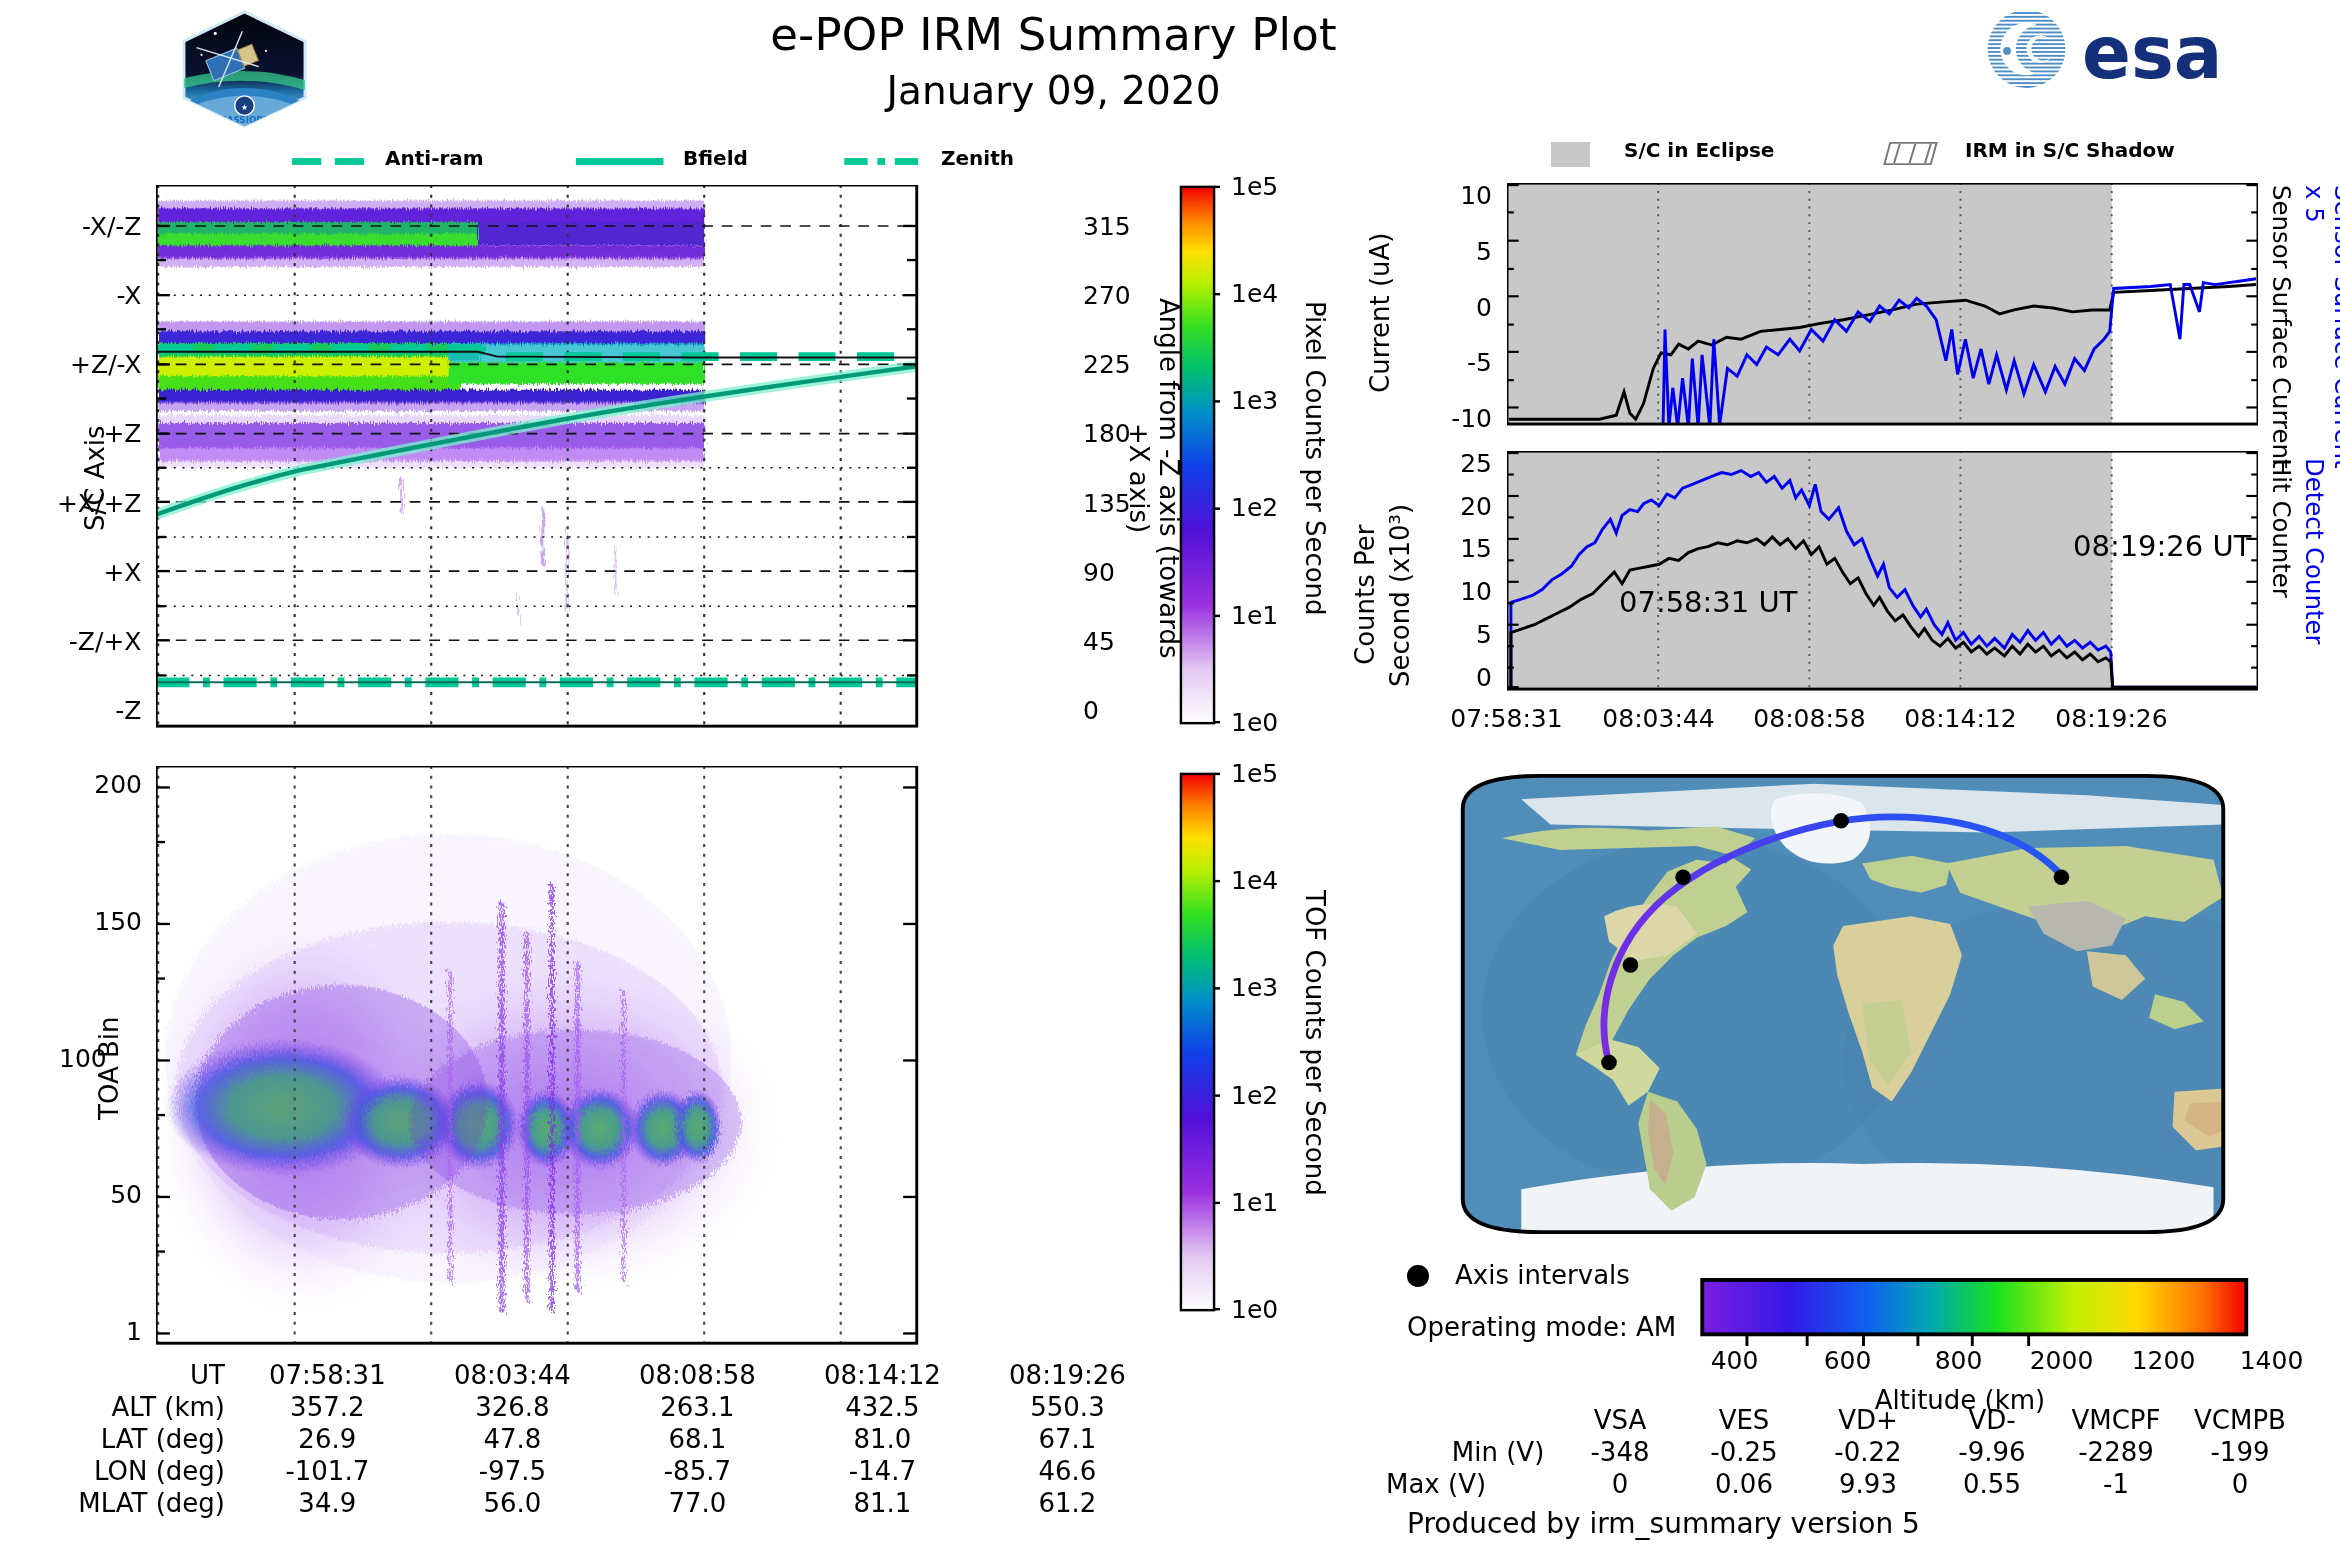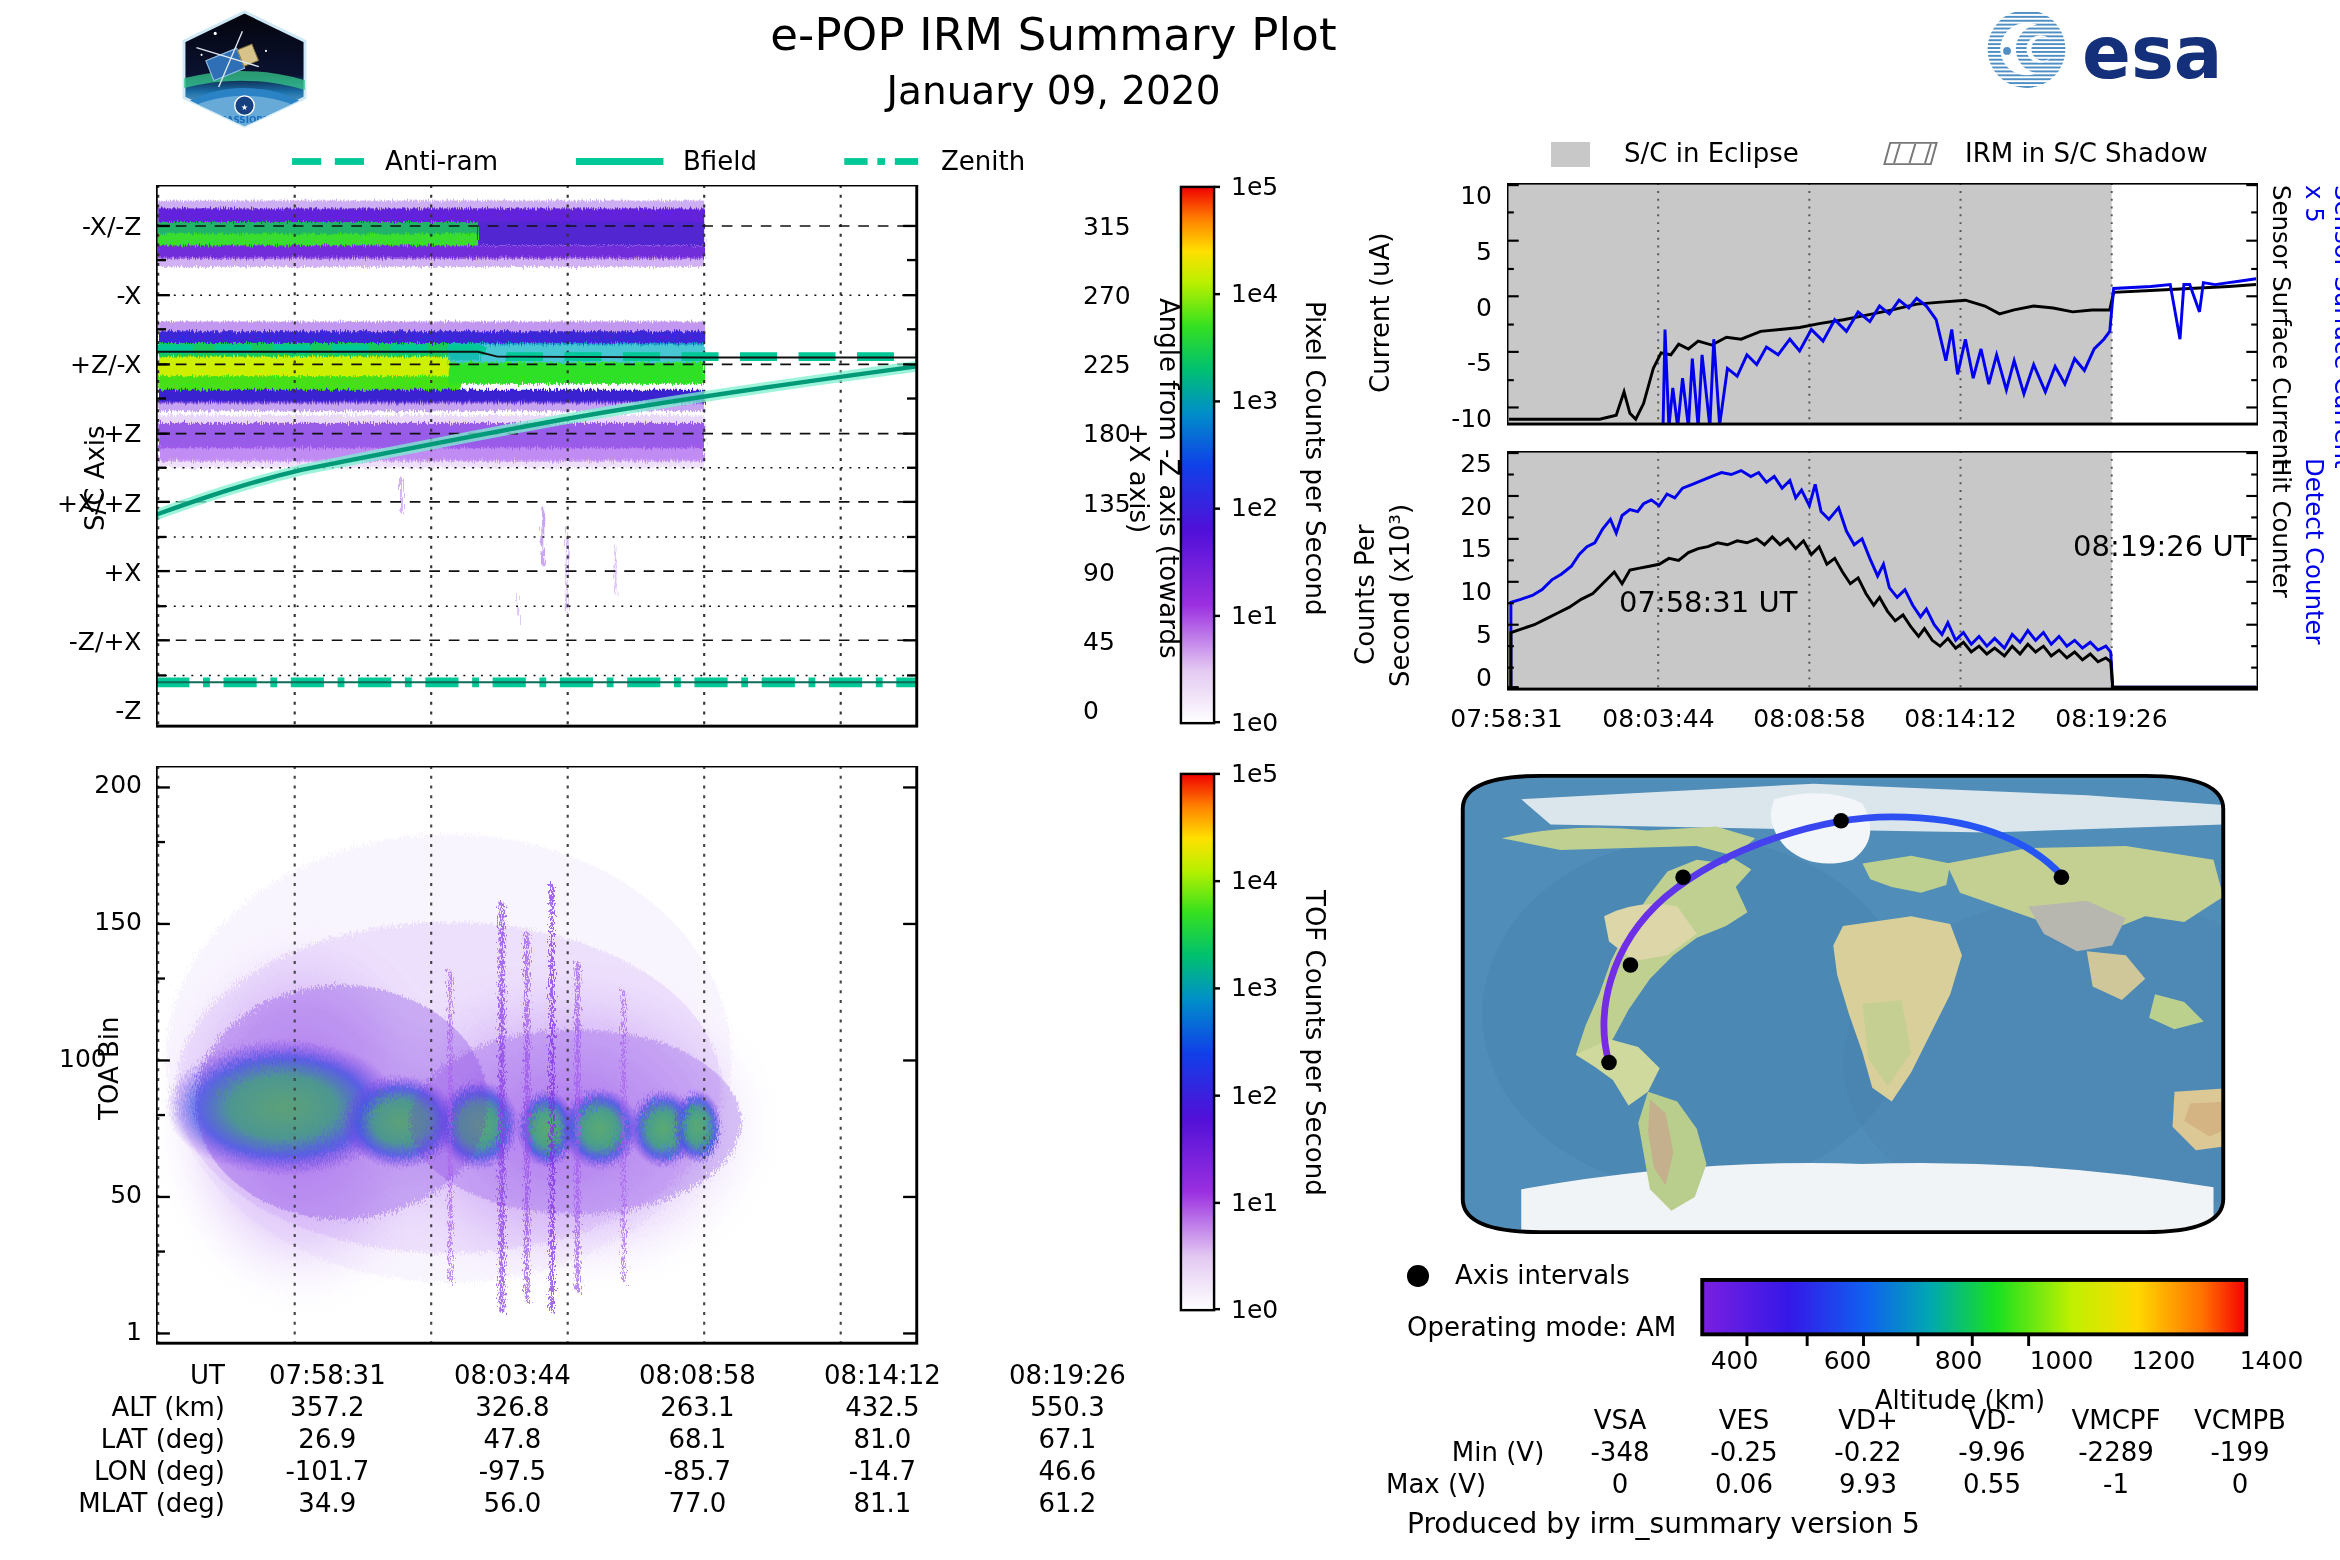--- a/index.html
+++ b/index.html
@@ -5,21 +5,21 @@
   html,body{margin:0;padding:0;background:#fff;}
   body{width:2341px;height:1560px;position:relative;overflow:hidden;
        font-family:"DejaVu Sans","Liberation Sans",sans-serif;color:#000;}
   .abs{position:absolute;}
   .ctr{text-align:center;}
   .vert{writing-mode:vertical-rl;}
   .vert-up{writing-mode:vertical-rl;transform:rotate(180deg);}
   svg{display:block;}
   .ttl{font-size:45px;letter-spacing:0.2px;}
   .sub{font-size:39px;}
-  .lgd{font-size:26px;}
+  .lgd{font-size:20px;font-weight:bold;}
   .axlbl{font-size:26px;}
   .tick{font-size:25px;}
   .tbl{font-size:26px;}
   .small{font-size:24.4px;}
   .mapt{font-size:29px;}
 </style>
 </head>
 <body>
 
 <div class="abs" style="left:176px;top:7.8px;width:137px;height:122px;">
@@ -699,21 +699,21 @@
       <line x1="170" y1="58" x2="170" y2="70"></line>
         <line x1="226" y1="58" x2="226" y2="70"></line>
       <line x1="282" y1="58" x2="282" y2="70"></line>
         <line x1="340" y1="58" x2="340" y2="70"></line>
     </g>
   </svg>
 </div>
 <div class="abs tick ctr" style="left:1681px;top:1346px;width:107px;">400</div>
 <div class="abs tick ctr" style="left:1794px;top:1346px;width:107px;">600</div>
 <div class="abs tick ctr" style="left:1905px;top:1346px;width:107px;">800</div>
-<div class="abs tick ctr" style="left:2008px;top:1346px;width:107px;">1000</div>
+<div class="abs tick ctr" style="left:2008px;top:1346px;width:107px;">2000</div>
 <div class="abs tick ctr" style="left:2110px;top:1346px;width:107px;">1200</div>
 <div class="abs tick ctr" style="left:2218px;top:1346px;width:107px;">1400</div>
 <div class="abs tbl ctr" style="left:1794px;top:1385px;width:332px;">Altitude (km)</div>
 
 <div class="abs" style="left:1385px;top:1404px;width:917px;">
   <table class="tbl" style="border-collapse:collapse;width:917px;table-layout:fixed;">
     <tbody>
         <tr>
       <td style="width:171px;"></td>
       <td class="ctr">VSA</td>

